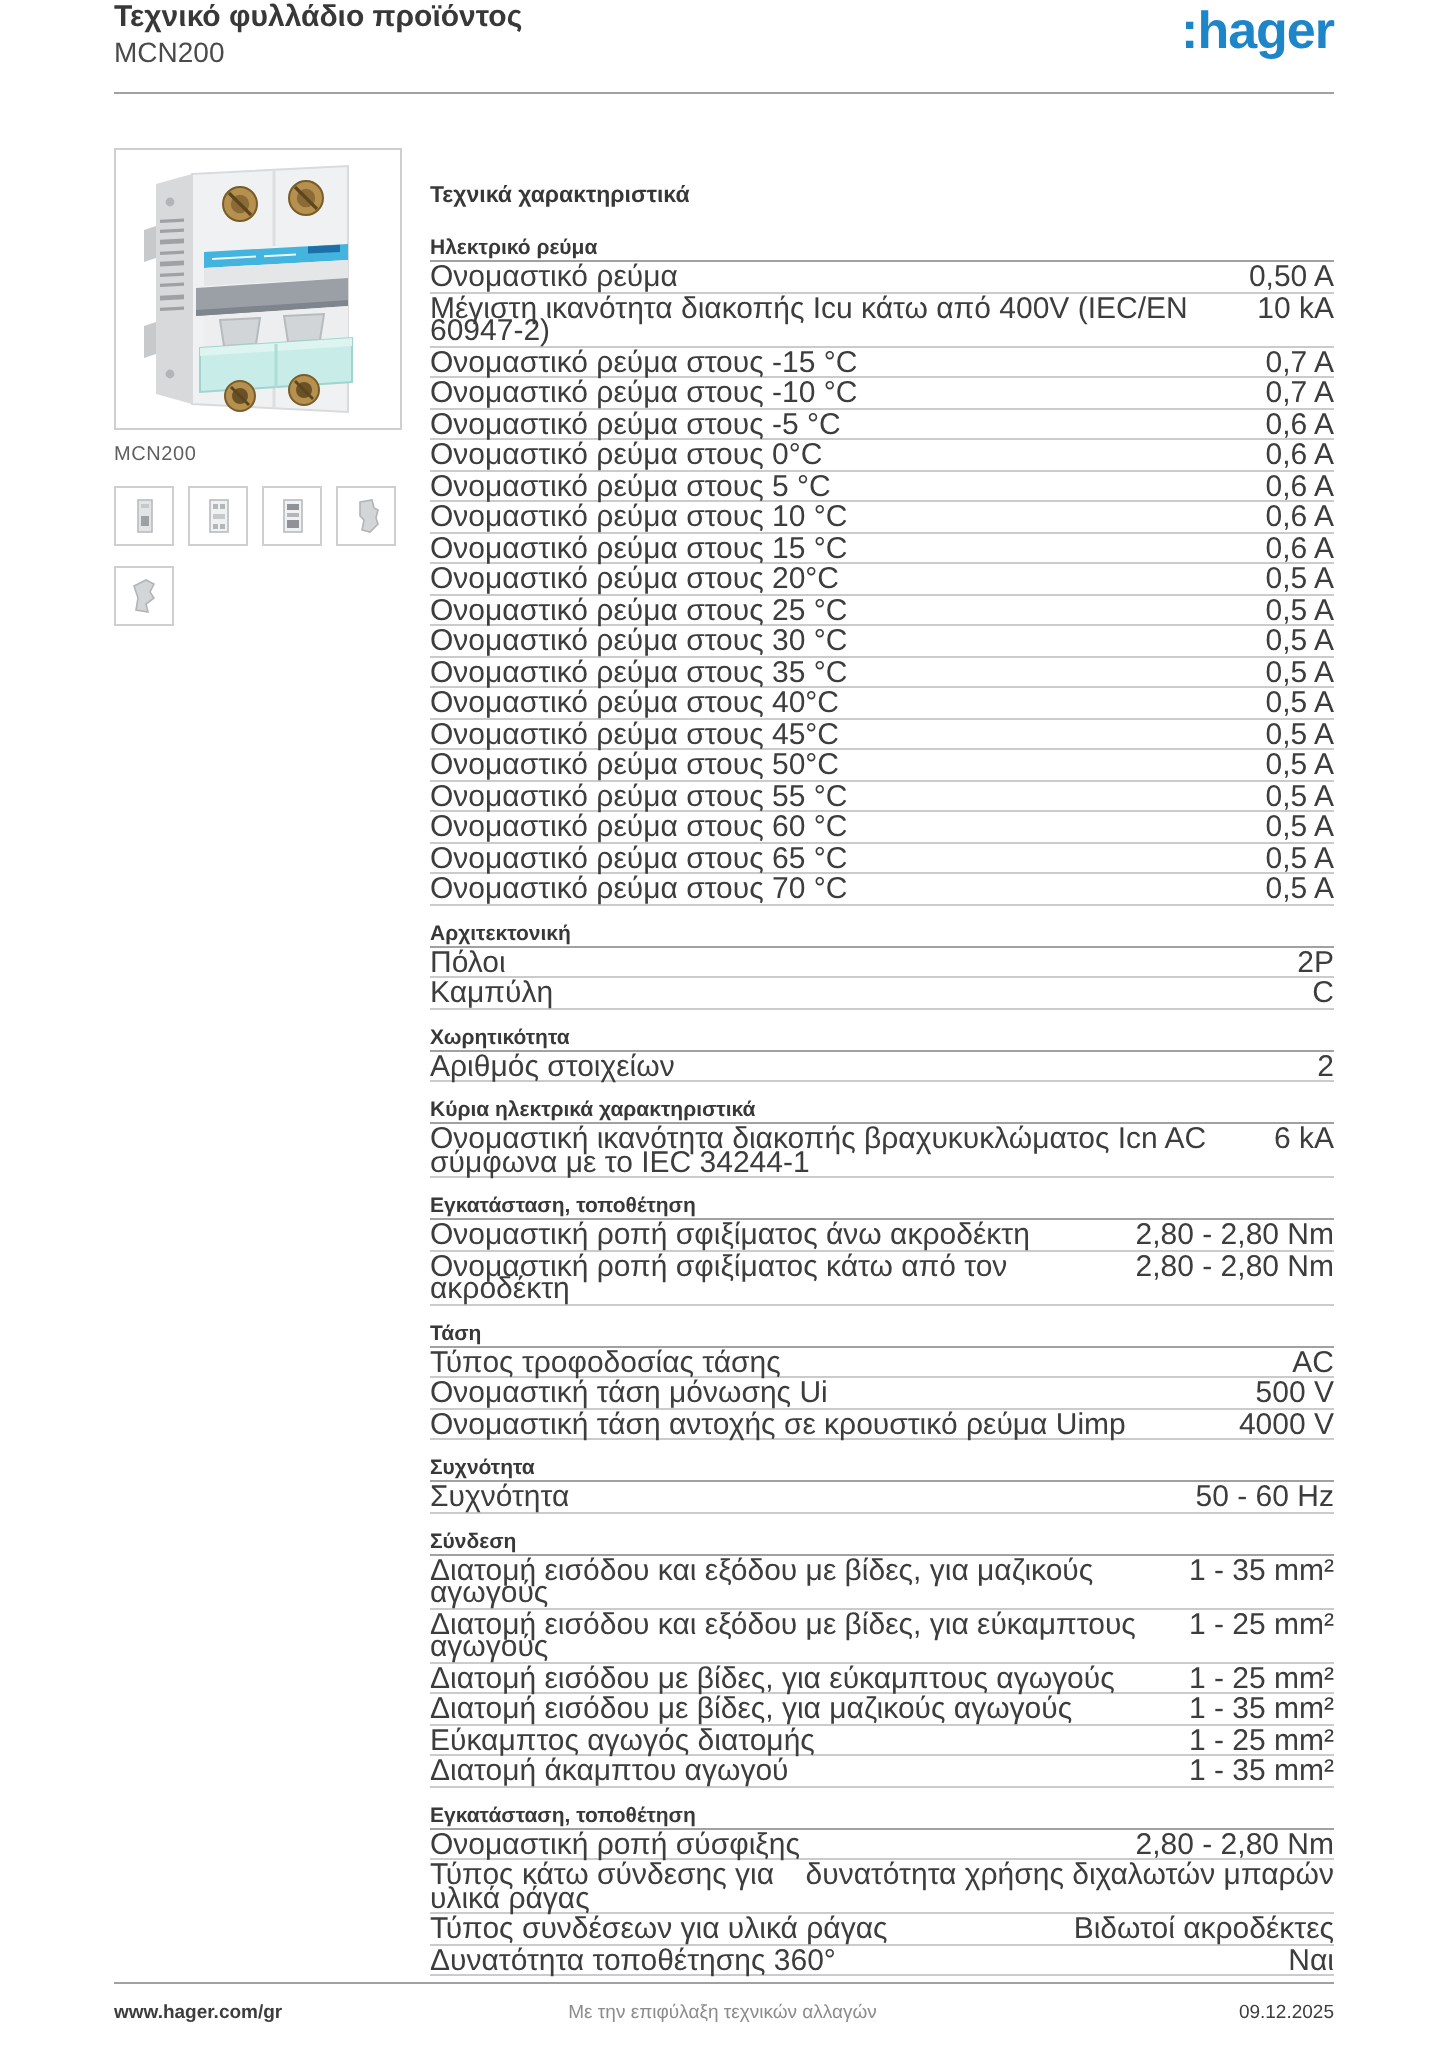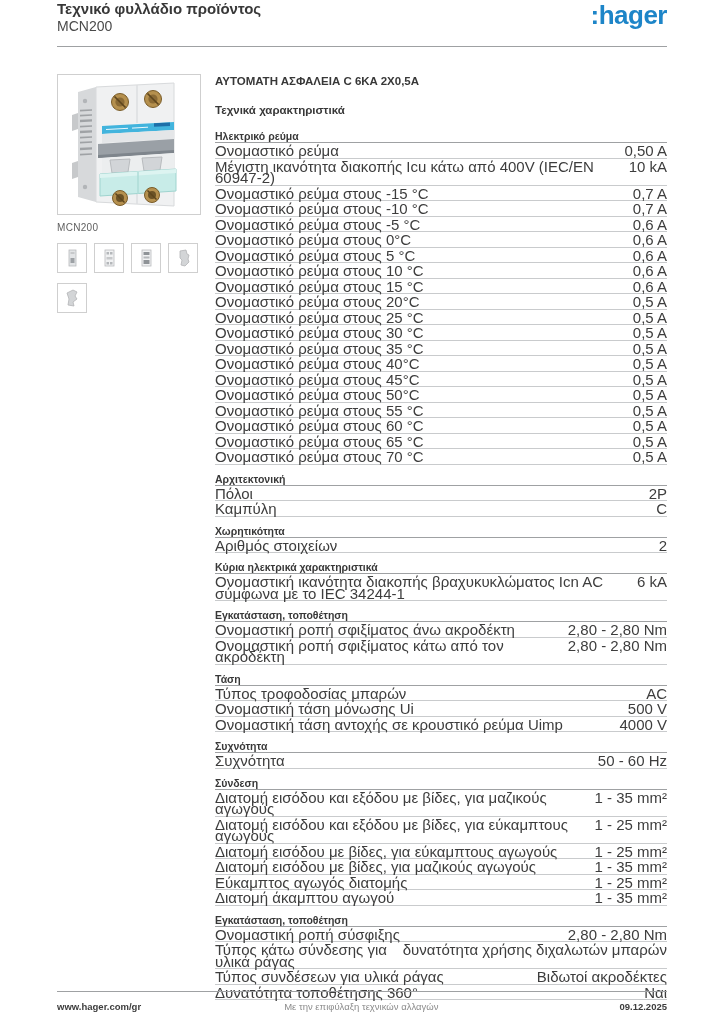--- a/index.html
+++ b/index.html
@@ -42,21 +42,21 @@
             font-size:15px;line-height:11.5px;}
   .spec-label{padding-right:14px;white-space:pre-line;}
   .spec-value{text-align:right;white-space:nowrap;margin-left:auto;}
 
   
   .footer{position:absolute;left:57px;right:57px;bottom:12px;}
   .footer .rule{margin:0 0 9px 0;}
   .footer-row{display:flex;justify-content:space-between;align-items:flex-start;font-size:9.5px;}
   .footer-left{font-weight:bold;color:#3d3d3d;text-decoration:none;}
   .footer-center{color:#8c8c8c;}
-  .footer-right{font-weight:bold;color:#3d3d3d;margin-left:38px;}
+  .footer-right{font-weight:normal;color:#3d3d3d;margin-left:38px;}
 </style>
 </head>
 <body>
 
 <div class="page">
 
   <div class="header">
     <div>
       <div class="doc-title">Τεχνικό φυλλάδιο προϊόντος</div>
       <div class="doc-subtitle">MCN200</div>
@@ -168,21 +168,20 @@
         </div>
         <div class="thumb">
           <svg width="22" height="22" viewBox="0 0 22 22">
             <path d="M6 6 L12 3 L16 5 L14 9 L16 12 L12 15 L13 19 L7 18 L8 12 Z" fill="#d3d5d7" stroke="#b2b4b6" stroke-width="0.8"></path>
           </svg>
         </div>
       </div>
     </div>
 
     <div class="main-col">
-      <div class="product-title">ΑΥΤΟΜΑΤΗ ΑΣΦΑΛΕΙΑ C 6KA 2X0,5A</div>
       <div class="tech-heading">Τεχνικά χαρακτηριστικά</div>
       <div class="spec-table">
           <div class="spec-group">
             <div class="spec-group-title">Ηλεκτρικό ρεύμα</div>
             <div class="spec-row">
               <span class="spec-label">Ονομαστικό ρεύμα</span>
               <span class="spec-value">0,50 A</span>
             </div>
             <div class="spec-row">
               <span class="spec-label">Μέγιστη ικανότητα διακοπής Icu κάτω από 400V (IEC/EN 60947-2)</span>
@@ -294,21 +293,21 @@
               <span class="spec-value">2,80 - 2,80 Nm</span>
             </div>
             <div class="spec-row">
               <span class="spec-label">Ονομαστική ροπή σφιξίματος κάτω από τον ακροδέκτη</span>
               <span class="spec-value">2,80 - 2,80 Nm</span>
             </div>
           </div>
           <div class="spec-group">
             <div class="spec-group-title">Τάση</div>
             <div class="spec-row">
-              <span class="spec-label">Τύπος τροφοδοσίας μπαρών</span>
+              <span class="spec-label">Τύπος τροφοδοσίας τάσης</span>
               <span class="spec-value">AC</span>
             </div>
             <div class="spec-row">
               <span class="spec-label">Ονομαστική τάση μόνωσης Ui</span>
               <span class="spec-value">500 V</span>
             </div>
             <div class="spec-row">
               <span class="spec-label">Ονομαστική τάση αντοχής σε κρουστικό ρεύμα Uimp</span>
               <span class="spec-value">4000 V</span>
             </div>

